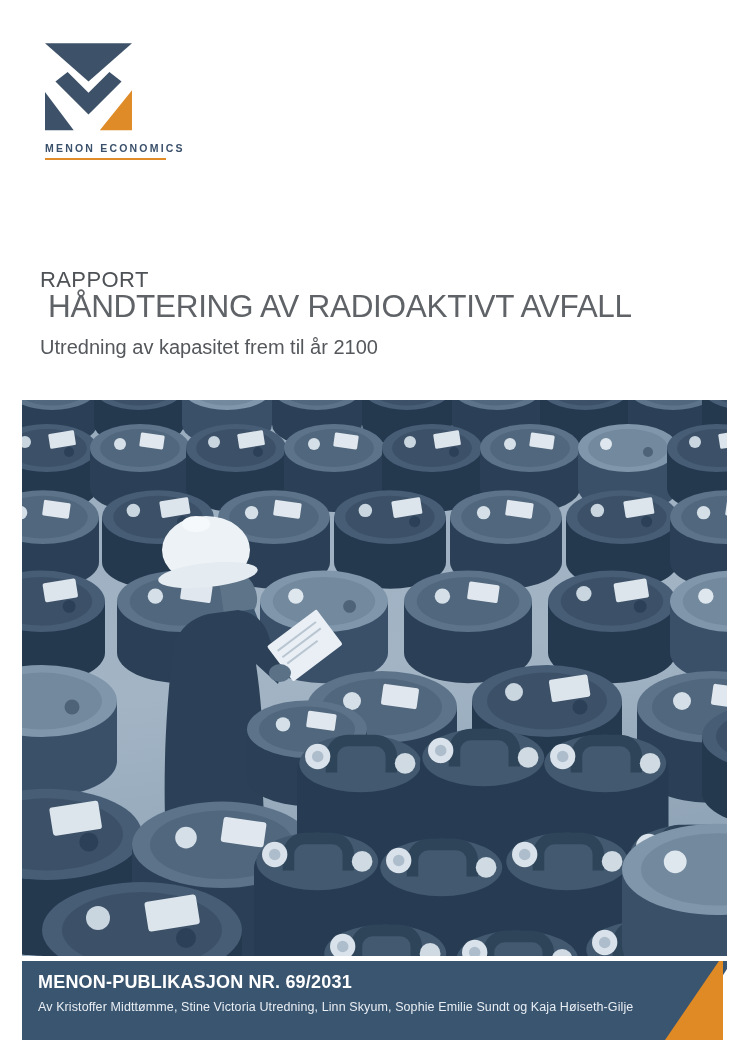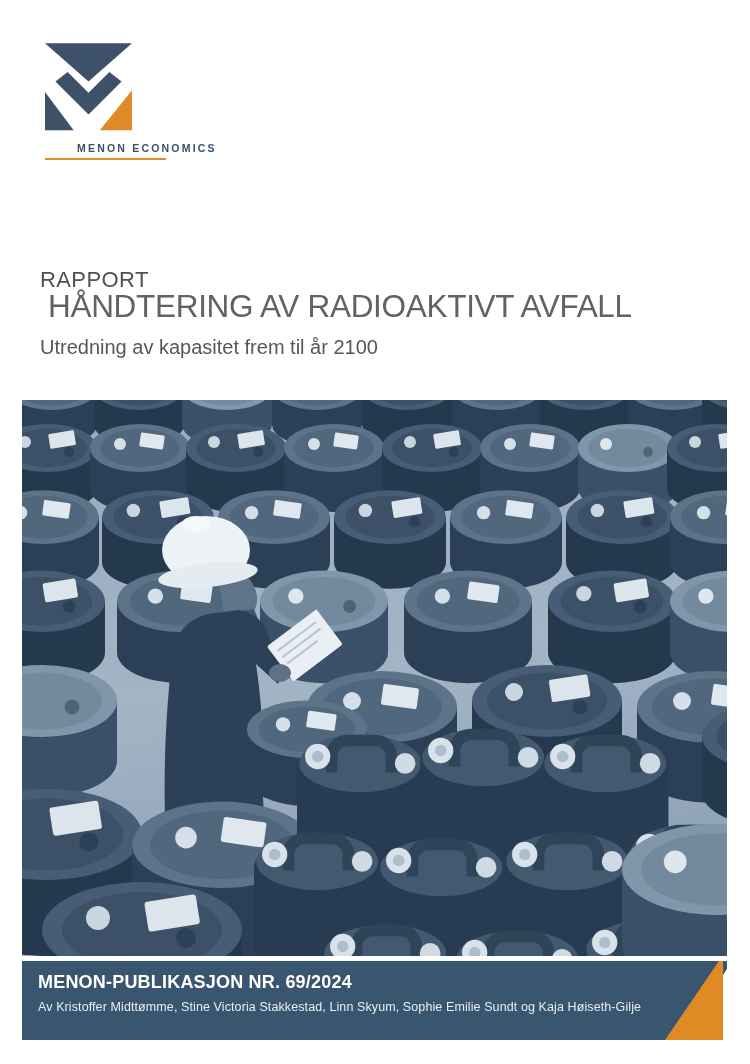--- a/index.html
+++ b/index.html
@@ -5,21 +5,21 @@
   html,body{margin:0;padding:0;background:#ffffff;}
   .page{
     position:relative;width:750px;height:1064px;background:#ffffff;overflow:hidden;
     font-family:"Liberation Sans", sans-serif;
   }
   
   .logo-block{position:absolute;left:45px;top:43px;width:130px;}
   .logo-mark{position:absolute;left:0;top:0;width:87px;height:90px;}
   .logo-wordmark{
     position:absolute;left:0;top:99px;width:200px;
-    font-size:10.5px;font-weight:bold;letter-spacing:2.2px;color:#3A506B;white-space:nowrap;margin-left:32px;
+    font-size:10.5px;font-weight:bold;letter-spacing:2.2px;color:#3A506B;white-space:nowrap;
   }
   .logo-underline{position:absolute;left:0;top:115px;width:121px;height:2px;background:#DF8B28;}
   
   .kicker{
     position:absolute;left:40px;top:267px;
     font-size:22px;color:#4E5256;letter-spacing:0.4px;white-space:nowrap;
   }
   .cover-title{
     position:absolute;left:48px;top:288px;
     font-size:31.5px;color:#5F6367;letter-spacing:-0.3px;white-space:nowrap;font-weight:400;
@@ -191,19 +191,19 @@
         <use href="#jcan" transform="translate(432,518) scale(1.15)"></use>
         <use href="#jcan" transform="translate(562,508) scale(1.15)"></use>
 
         <use href="#drum-l" transform="translate(600,420) scale(1.9)"></use>
       </g>
     </svg>
   </div>
 
   <div class="footer">
     <div class="footer-bar">
-      <div class="footer-pub">MENON-PUBLIKASJON NR. 69/2024</div>
-      <div class="footer-authors">Av Kristoffer Midttømme, Stine Victoria Stakkestad, Linn Skyum, Sophie Emilie Sundt og Kaja Høiseth-Gilje</div>
+      <div class="footer-pub">MENON-PUBLIKASJON NR. 69/2031</div>
+      <div class="footer-authors">Av Kristoffer Midttømme, Stine Victoria Utredning, Linn Skyum, Sophie Emilie Sundt og Kaja Høiseth-Gilje</div>
     </div>
     <div class="footer-accent"></div>
   </div>
 
 </div>
 
 </body></html>

